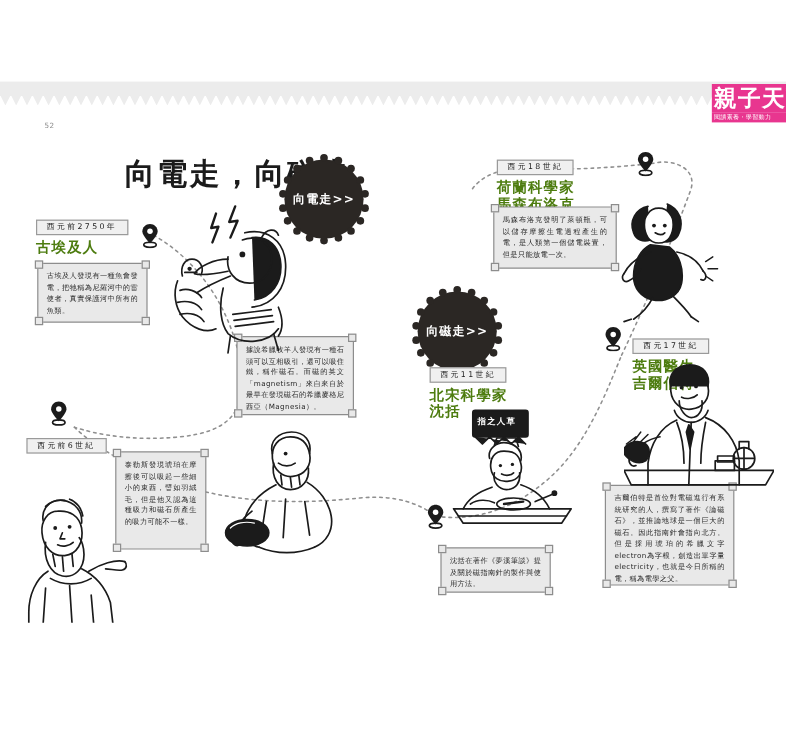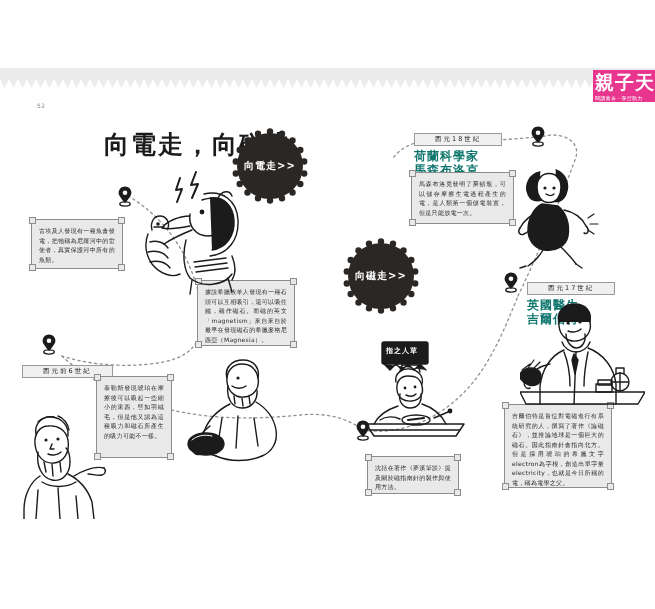--- a/index.html
+++ b/index.html
@@ -64,25 +64,25 @@
   #badge-electric{left:230px;top:126px;}
   #badge-magnetic{left:341px;top:236px;}
 
   
   .paths{position:absolute;left:0;top:0;width:655px;height:609px;pointer-events:none;}
 
   
   .era{position:absolute;}
   .era-tag{
     display:inline-block;background:#f0f0f0;border:1px solid #9a9a9a;
-    font-size:6.5px;color:#1d1d1d;padding:1px 20px;letter-spacing:2px;
+    font-size:6.5px;color:#1d1d1d;padding:1px 8px;letter-spacing:2px;
     line-height:9px;white-space:nowrap;
   }
   .era-name{
-    font-size:12px;font-weight:bold;color:#0f766e;letter-spacing:1px;
+    font-size:12px;font-weight:bold;color:#4d7c0f;letter-spacing:1px;
     line-height:14px;margin-top:3px;white-space:nowrap;
   }
 
   
   .pin{position:absolute;width:16px;height:21px;}
 
   
   .note{
     position:absolute;background:#e9e9e9;border:1px solid #8d8d8d;
     border-radius:4px;color:#2a2a2a;
@@ -214,25 +214,34 @@
     <path d="M8,0.6 C4.4,0.6 1.6,3.4 1.6,7 C1.6,10.3 8,17 8,17 C8,17 14.4,10.3 14.4,7 C14.4,3.4 11.6,0.6 8,0.6 Z" fill="#1b1b1b"></path>
     <circle cx="8" cy="6.8" r="2.3" fill="#fff"></circle>
     <ellipse cx="8" cy="18" rx="5.2" ry="2.1" fill="none" stroke="#1b1b1b" stroke-width="1.4"></ellipse>
   </svg>
   <svg class="pin" style="left:530px;top:126px;" viewBox="0 0 16 21">
     <path d="M8,0.6 C4.4,0.6 1.6,3.4 1.6,7 C1.6,10.3 8,17 8,17 C8,17 14.4,10.3 14.4,7 C14.4,3.4 11.6,0.6 8,0.6 Z" fill="#1b1b1b"></path>
     <circle cx="8" cy="6.8" r="2.3" fill="#fff"></circle>
     <ellipse cx="8" cy="18" rx="5.2" ry="2.1" fill="none" stroke="#1b1b1b" stroke-width="1.4"></ellipse>
   </svg>
 
+  <div class="era" style="left:30px;top:176px;">
+    <div class="era-tag">西元前2750年</div>
+    <div class="era-name">古埃及人</div>
+  </div>
 
   <div class="era" style="left:22px;top:358px;">
     <div class="era-tag">西元前6世紀</div>
   </div>
 
+  <div class="era" style="left:358px;top:299px;">
+    <div class="era-tag">西元11世紀</div>
+    <div class="era-name" style="white-space:pre-line;">北宋科學家
+沈括</div>
+  </div>
 
   <div class="era" style="left:414px;top:126px;">
     <div class="era-tag">西元18世紀</div>
     <div class="era-name" style="white-space:pre-line;">荷蘭科學家
 馬森布洛克</div>
   </div>
 
   <div class="era" style="left:527px;top:275px;">
     <div class="era-tag">西元17世紀</div>
     <div class="era-name" style="white-space:pre-line;">英國醫生
@@ -375,21 +384,21 @@
         <path d="M8,92 C6,96 10,100 14,98 C18,96 22,92 24,88"></path>
 
         <ellipse cx="20" cy="88" rx="18" ry="11" fill="#1b1b1b" stroke="#1b1b1b"></ellipse>
         <path d="M6,84 C10,80 18,78 26,80" stroke="#fff" stroke-width="1"></path>
 
         <path d="M36,62 L32,88 M52,60 L50,92 M68,62 L72,90"></path>
       </g>
     </svg>
   </div>
 
-  <div class="illus" style="left:360px;top:340px;">
+  <div class="illus" style="left:372px;top:340px;">
     <svg width="110" height="100" viewBox="0 0 110 100">
       <g stroke="#1b1b1b" stroke-width="1.4" fill="none" stroke-linejoin="round" stroke-linecap="round">
 
         <rect x="22" y="2" width="46" height="22" rx="2" fill="#1b1b1b" stroke="#1b1b1b"></rect>
         <path d="M24,24 L30,30 L36,24 L42,30 L48,24 L54,30 L60,24 L66,30" fill="#1b1b1b" stroke="#1b1b1b"></path>
 
         <path d="M48,36 C40,36 36,42 37,50 C38,58 44,62 52,61 C60,60 64,54 62,46 C60,38 56,36 48,36 Z"></path>
 
         <path d="M36,42 C34,34 42,28 50,29 C58,30 64,36 62,44"></path>
         <path d="M40,31 L42,25 L58,25 L60,32"></path>

